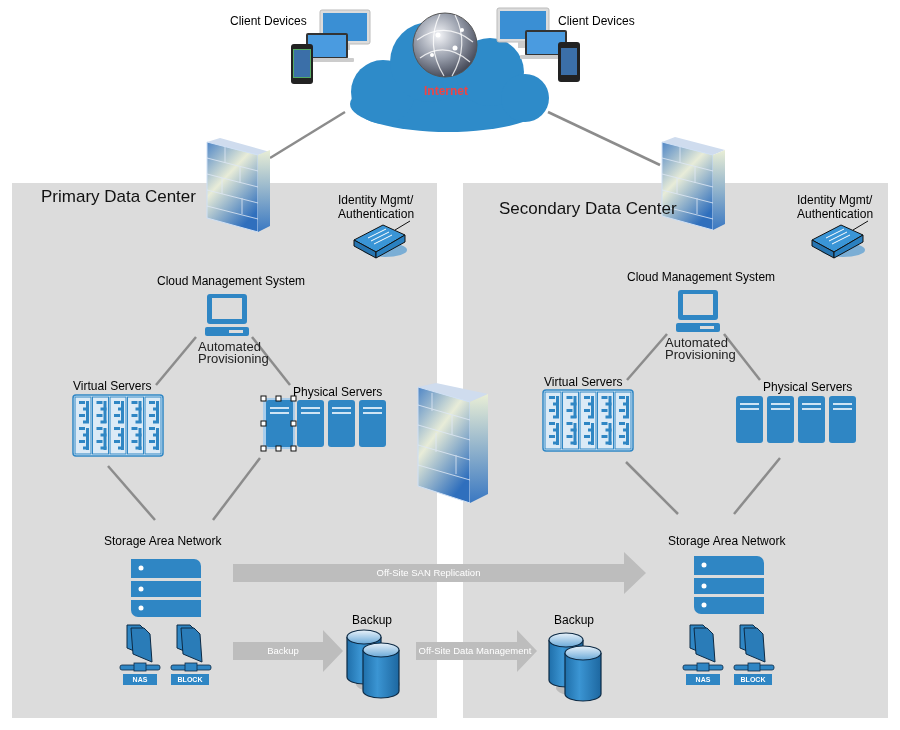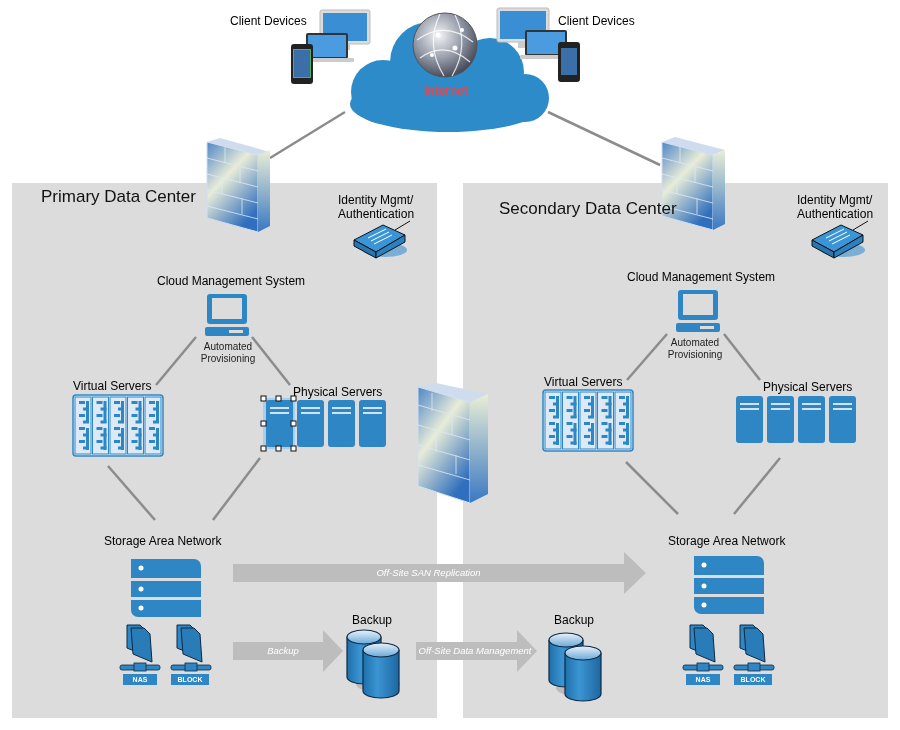--- a/index.html
+++ b/index.html
@@ -1,23 +1,23 @@
 <!DOCTYPE html>
 <html><head>
 <meta charset="utf-8">
 <style>
   html, body { margin:0; padding:0; background:#ffffff; }
   body { width:900px; height:730px; position:relative; overflow:hidden;
          font-family: "Liberation Sans", sans-serif; color:#111; }
   .panel { position:absolute; background:#dcdcdc; }
   .lbl { position:absolute; font-size:12px; white-space:nowrap; color:#000000; }
-  .lbl-sm { position:absolute; font-size:10px; white-space:nowrap; color:#222; text-align:center; line-height:12px; }
+  .lbl-sm { position:absolute; font-size:13px; white-space:nowrap; color:#222; text-align:center; line-height:12px; }
   .title { position:absolute; font-size:17px; white-space:nowrap; color:#111;margin-left:18px; }
   svg.layer { position:absolute; left:0; top:0; }
-  .arrow-text { position:absolute; font-size:9.5px; color:#fff; white-space:nowrap; text-align:center;font-style:italic; }
+  .arrow-text { position:absolute; font-size:9.5px; color:#fff; white-space:nowrap; text-align:center; }
   .tag { position:absolute; background:#2f86c4; color:#fff; font-size:7px; font-weight:bold;
          text-align:center; line-height:11px; height:11px; }
 </style>
 </head>
 <body>
 
 <div class="panel" style="left:12px;top:183px;width:425px;height:535px;"></div>
 <div class="panel" style="left:463px;top:183px;width:425px;height:535px;"></div>
 
 <svg class="layer" width="900" height="730">

